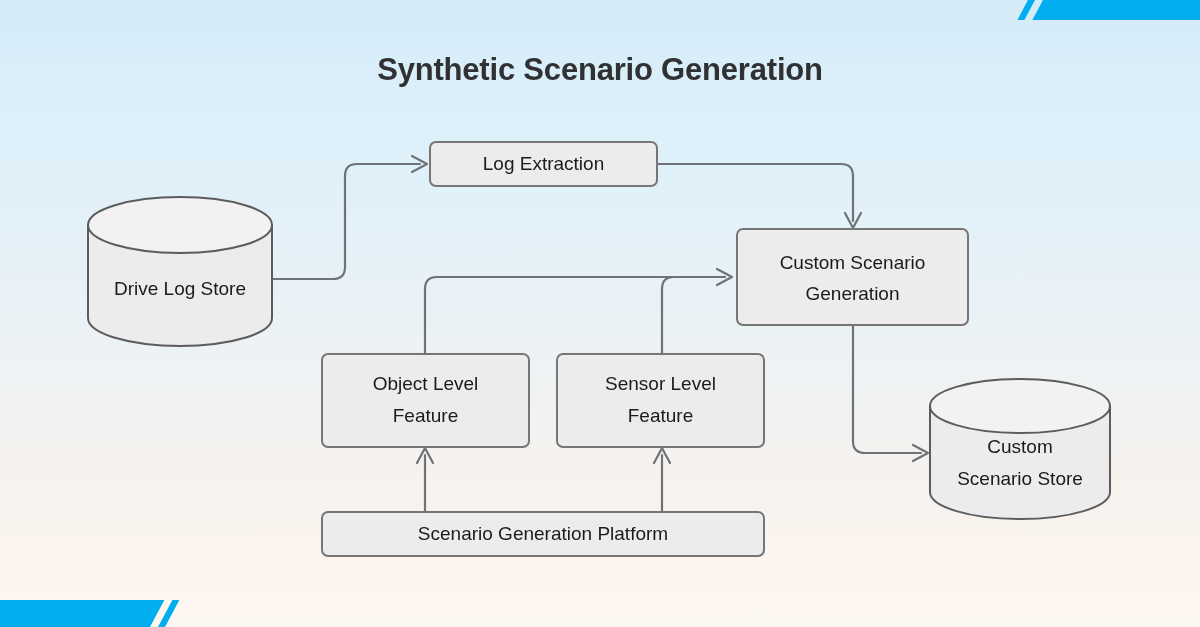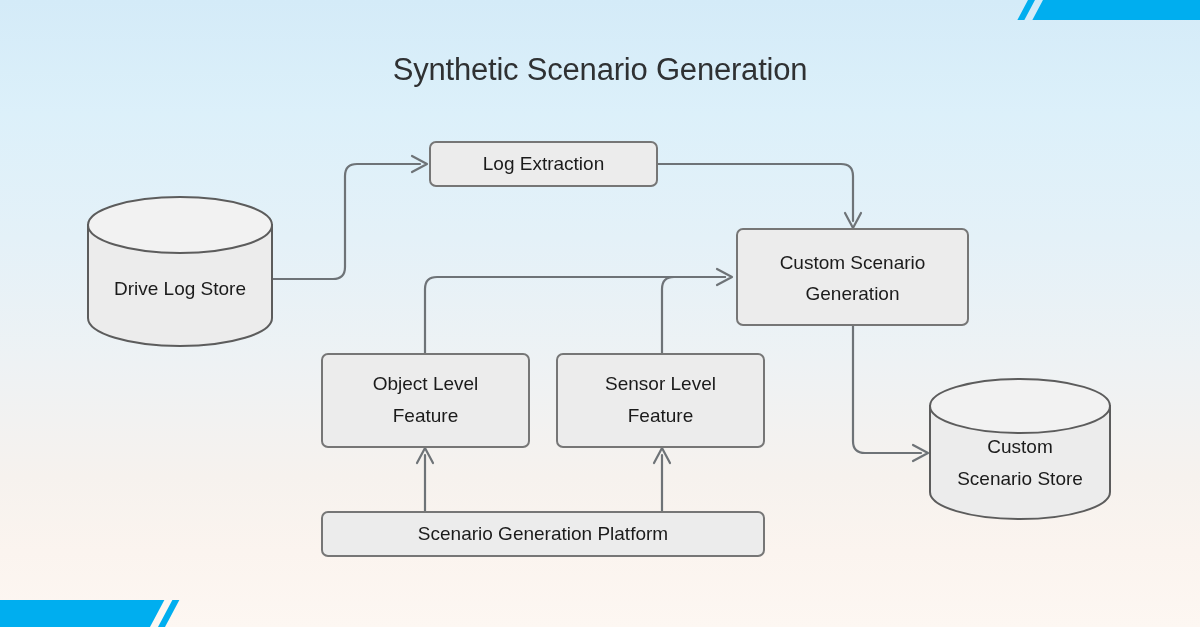--- a/index.html
+++ b/index.html
@@ -64,21 +64,21 @@
     transform: skewX(-28deg);
     transform-origin: bottom left;
   }
   #diagram-title {
     position: absolute;
     top: 52px;
     left: 0;
     width: 1200px;
     text-align: center;
     font-size: 31px;
-    font-weight: normal;
+    font-weight: bold;
     color: #2f3133;
     letter-spacing: -0.2px;
   }
   svg#flow {
     position: absolute;
     top: 0;
     left: 0;
     width: 1200px;
     height: 627px;
   }

